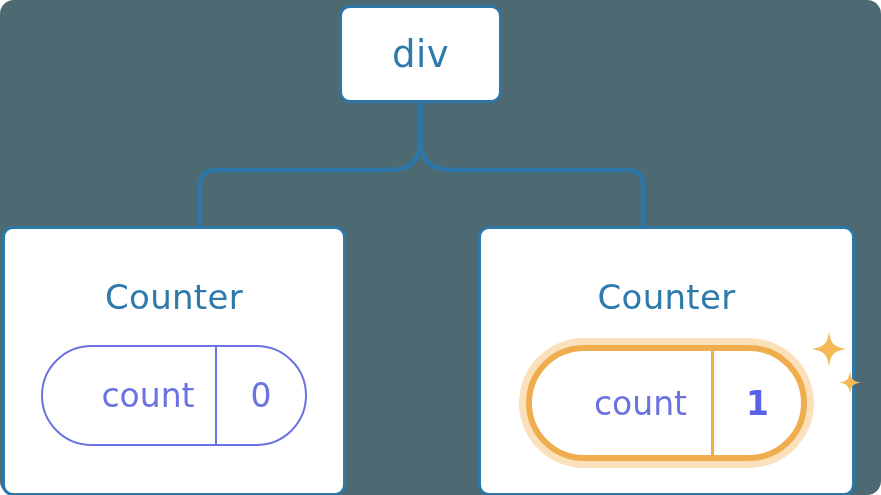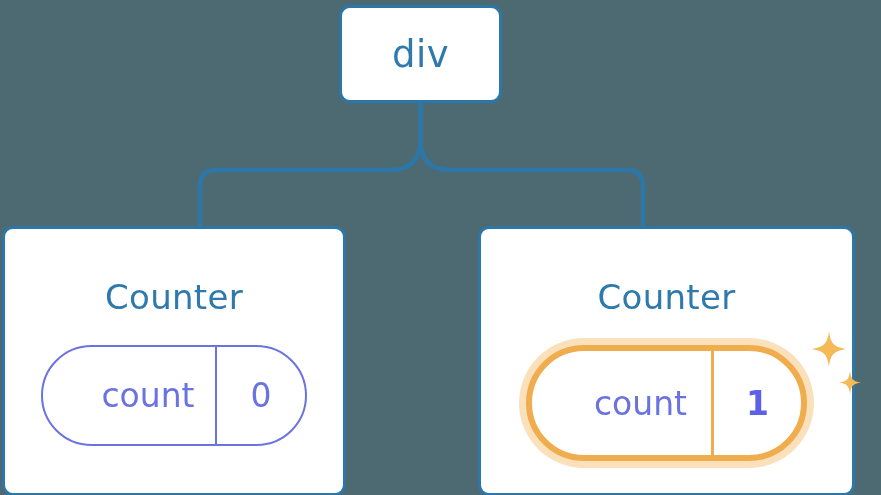--- a/index.html
+++ b/index.html
@@ -10,20 +10,21 @@
     width: 881px;
     height: 495px;
     overflow: hidden;
     font-family: "DejaVu Sans", sans-serif;
   }
   #stage {
     position: relative;
     width: 881px;
     height: 495px;
     background: #4d6a73;
+    border-radius: 14px;
   }
 
   
   #connectors {
     position: absolute;
     left: 0;
     top: 0;
     width: 881px;
     height: 495px;
   }

